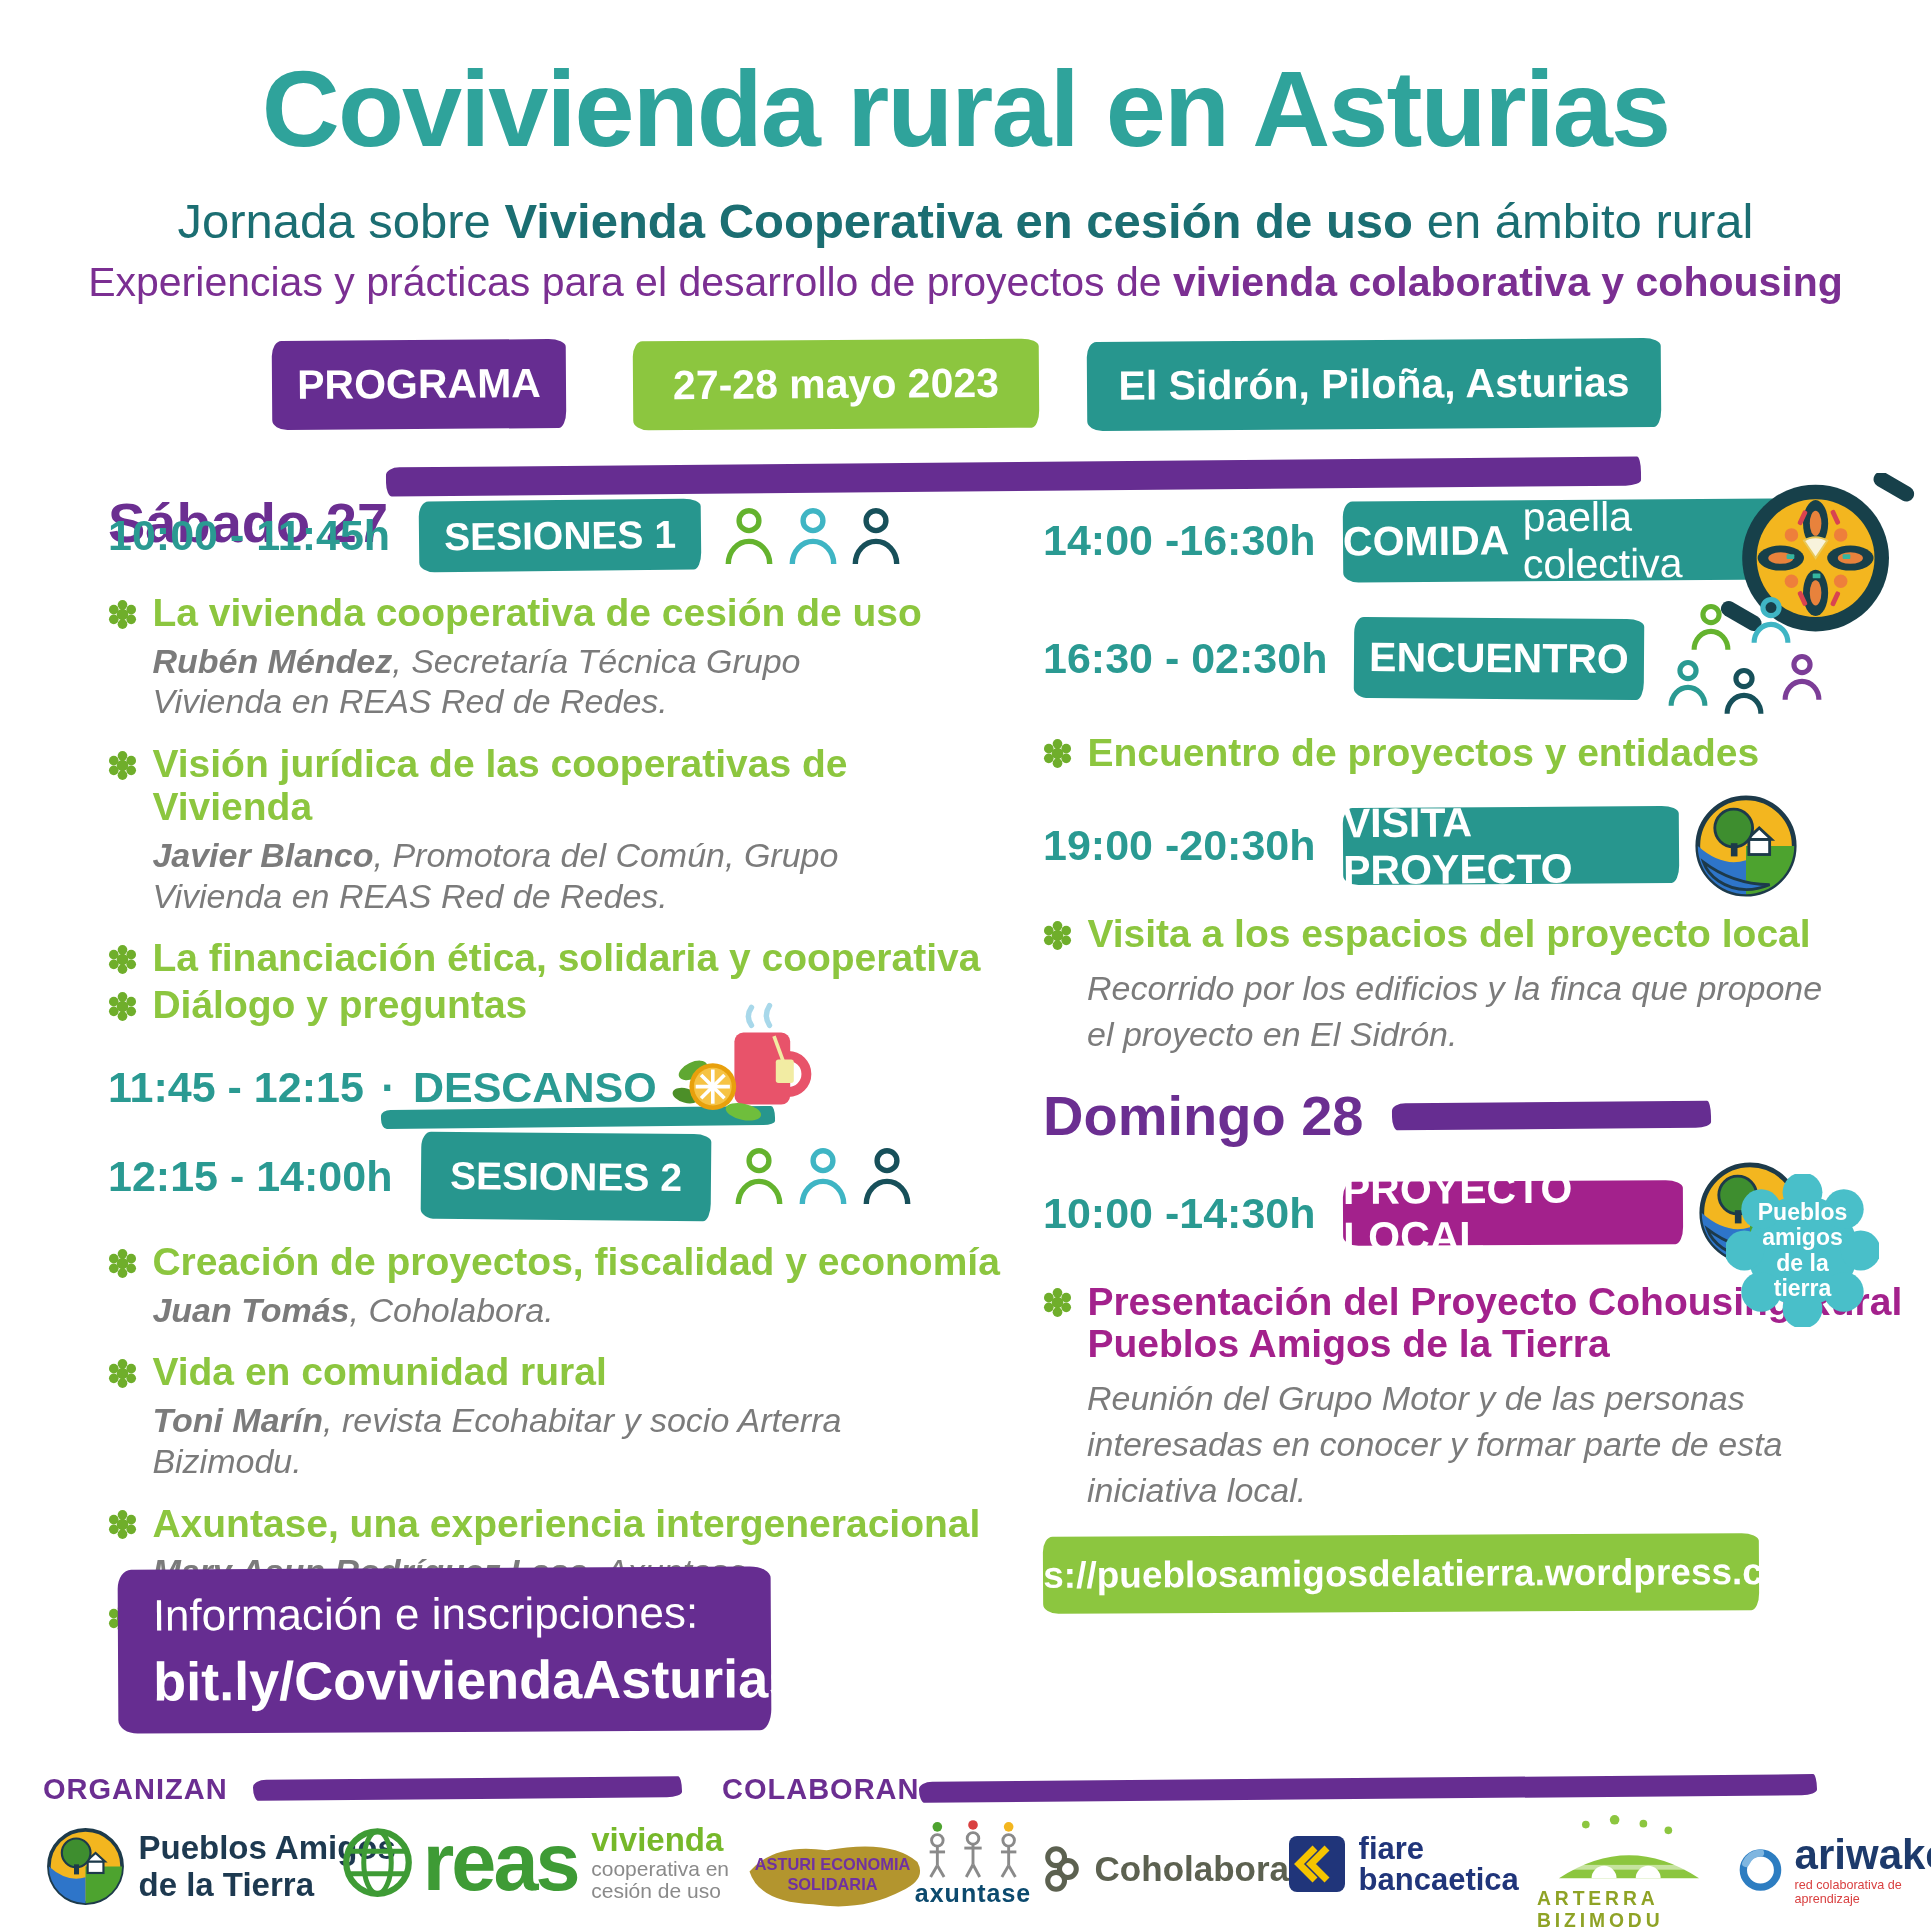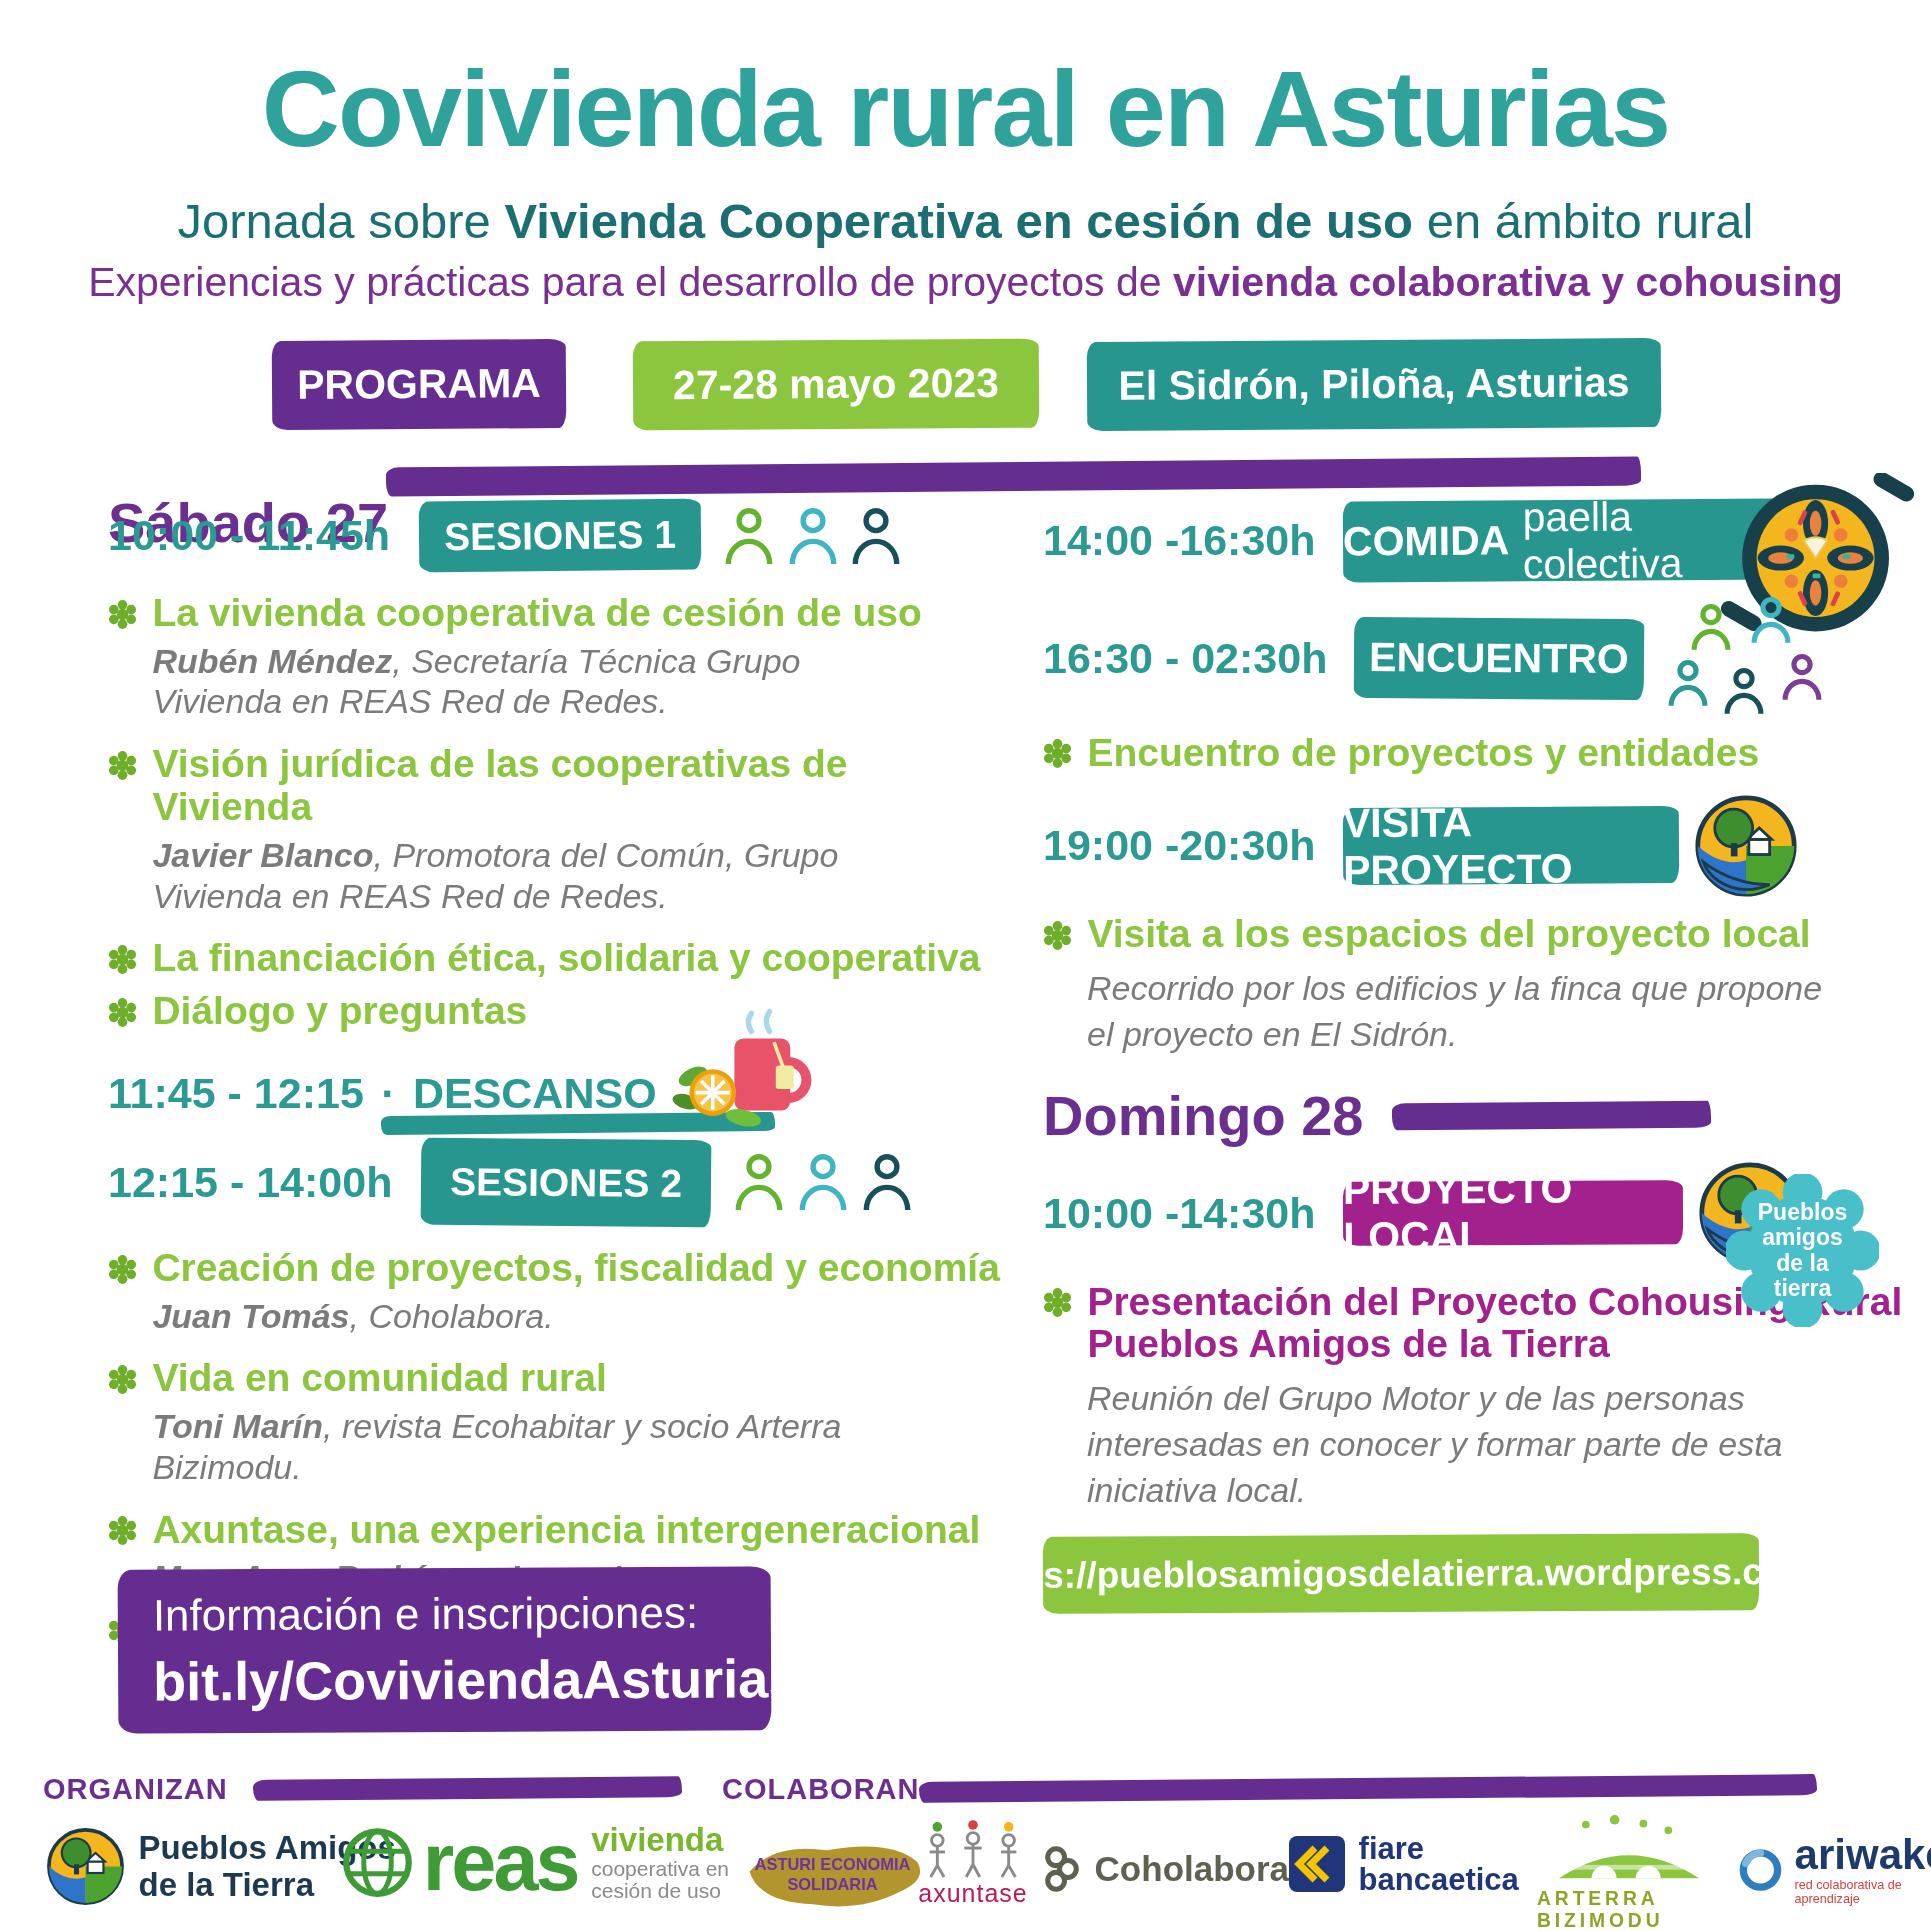--- a/index.html
+++ b/index.html
@@ -39,21 +39,21 @@
   .time{color:#2A9A92;font-weight:bold;font-size:43px;white-space:nowrap;}
   .people{display:flex;gap:9.7px;margin-left:21px;}
   .person{width:54px;height:64px;}
   .talk{display:flex;margin-top:21px;}
   .talk:first-of-type{margin-top:23px;}
   .bullet{width:29px;height:29px;flex:0 0 29px;margin:7.7px 15.4px 0 0;}
   .talk-title{font-size:39px;font-weight:bold;color:#8CC63F;line-height:1.1;}
   .speaker{font-size:34px;font-style:italic;color:#7B7B7B;line-height:1.2;margin-top:5.8px;max-width:714px;}
   .speaker b{font-weight:bold;}
   .desc{font-size:34px;font-style:italic;color:#7B7B7B;line-height:1.35;margin:9.7px 0 0 44px;}
-  .dialog{display:flex;margin-top:10px;align-items:flex-start;}
+  .dialog{display:flex;margin-top:4px;align-items:flex-start;}
   
   .s1-badge{width:282px;height:71px;font-size:39px;margin-left:29px;transform:rotate(-.6deg);}
   .break-row{margin-top:25px;height:71px;}
   .break-text{display:flex;align-items:center;gap:17.4px;font-size:43px;font-weight:bold;color:#2A9A92;}
   .break-line{position:absolute;left:273px;top:56px;width:394px;height:19.3px;background:#27968E;
               border-radius:9.7px 3.9px 11.6px 5.8px / 5.8px 11.6px 3.9px 9.7px;transform:rotate(-.6deg);}
   .mug{position:absolute;left:555px;top:-50px;width:159px;height:135px;}
   .s2-row{margin-top:9.7px;}
   .s2-badge{width:290px;height:87px;font-size:39px;margin-left:29px;transform:rotate(.5deg);}
   
@@ -91,21 +91,21 @@
   .pat-text{font-size:33px;font-weight:bold;color:#1D3950;line-height:1.12;margin-left:13.5px;}
   .reas-word{font-size:81px;font-weight:bold;color:#3E9B35;letter-spacing:-2.9px;margin-left:7.7px;line-height:.9;}
   .reas-sub{margin-left:13.5px;line-height:1.05;}
   .reas-sub .b{font-size:33px;font-weight:bold;color:#76B82A;}
   .reas-sub .s{font-size:21px;color:#8A8A8A;}
   .ast{position:relative;width:193px;height:87px;}
   .ast svg{position:absolute;inset:0;}
   .ast-text{position:absolute;inset:0;display:flex;flex-direction:column;align-items:center;justify-content:center;
             font-size:16.4px;font-weight:bold;color:#7031A0;line-height:1.2;text-align:center;}
   .axu{display:flex;flex-direction:column;align-items:center;}
-  .axu-word{font-size:25px;color:#be185d;font-weight:normal;letter-spacing:1px;margin-top:-1.9px;}
+  .axu-word{font-size:25px;color:#0c4a6e;font-weight:bold;letter-spacing:1px;margin-top:-1.9px;}
   .coho-word{font-size:35px;font-weight:bold;color:#5C6150;margin-left:11.6px;}
   .fiare-text{font-size:31px;font-weight:bold;color:#20357A;line-height:1.0;margin-left:11.6px;}
   .arterra{display:flex;flex-direction:column;align-items:center;}
   .arterra-word{font-size:19.3px;font-weight:bold;color:#8FA326;letter-spacing:3.9px;margin-top:1.9px;}
   .ari{display:flex;align-items:center;}
   .ari-text .w{font-size:42px;font-weight:bold;color:#1D3A6B;line-height:1;}
   .ari-text .t{font-size:12.6px;color:#D94040;margin-top:1.9px;}
 </style>
 </head>
 <body>

